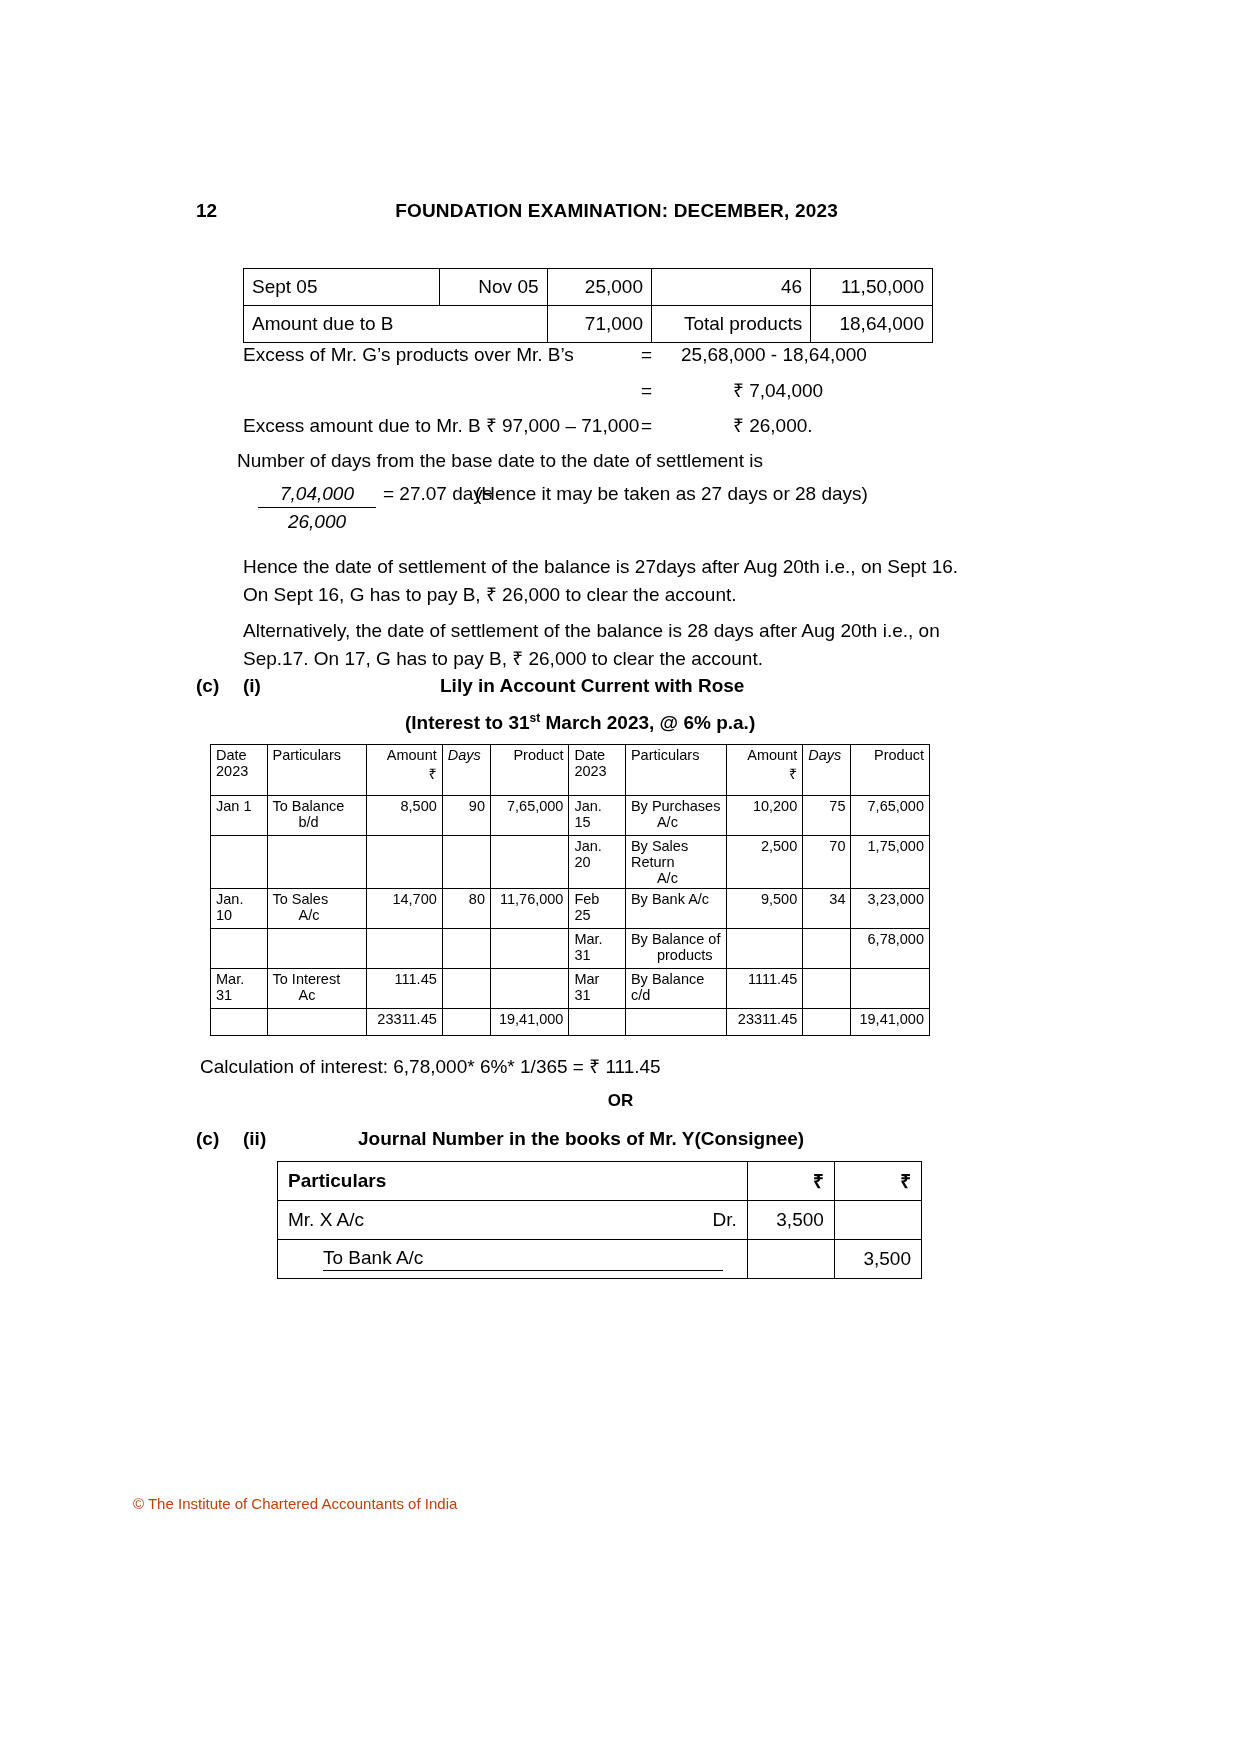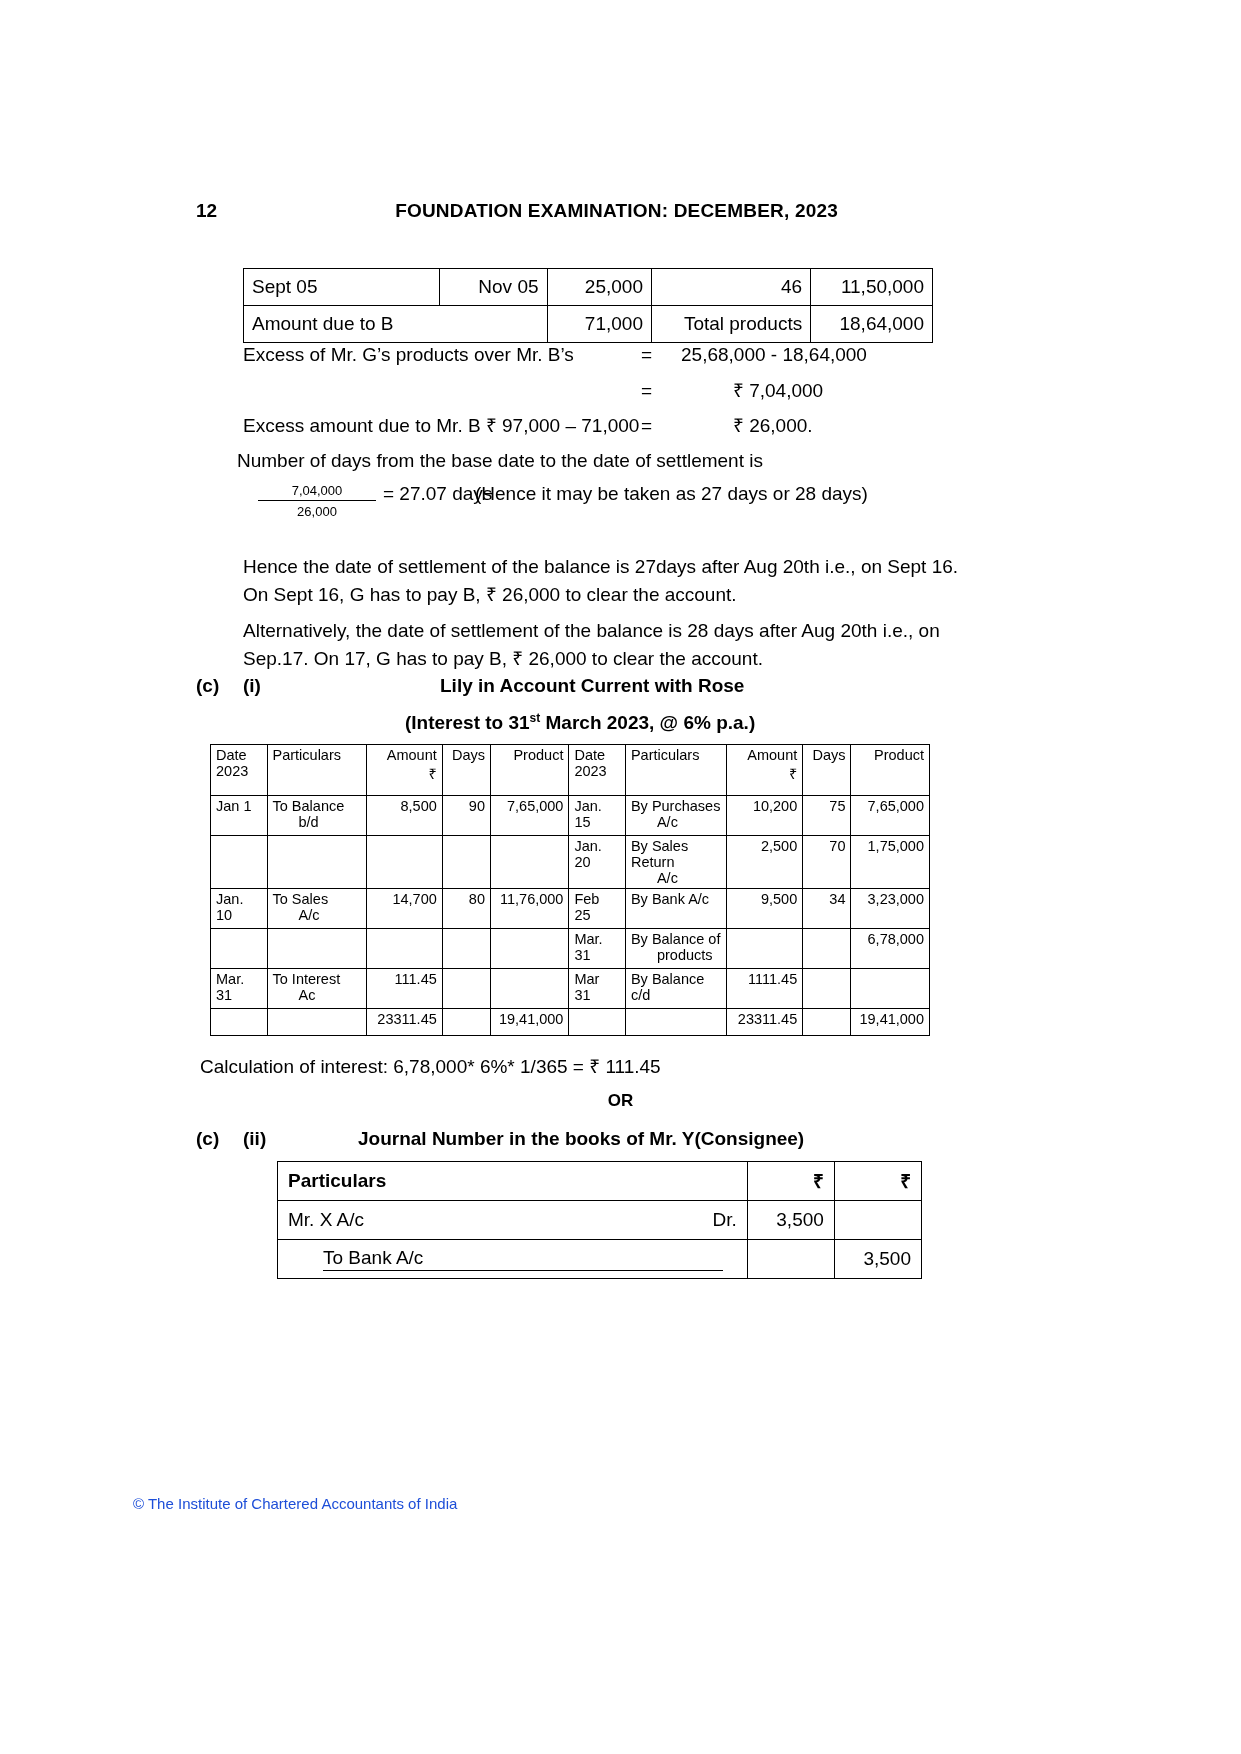--- a/index.html
+++ b/index.html
@@ -80,21 +80,22 @@
   .p-eq3 { left: 641px; top: 412px; }
   .p-val3 { left: 733px; top: 412px; }
   .p-numdays { left: 237px; top: 447px; }
 
   .fraction {
     position: absolute;
     left: 258px;
     top: 483px;
     width: 118px;
     text-align: center;
-    font-size: 13px;
+    font-size: 19px;
+    font-style: italic;
   }
   .fraction .num {
     border-bottom: 1px solid #000;
     padding-bottom: 2px;
     display: block;
   }
   .fraction .den {
     display: block;
     padding-top: 3px;
     text-align: center;
@@ -157,21 +158,21 @@
   }
   .ac-table thead td {
     height: 46px;
     vertical-align: top;
   }
   .c-date { width: 48px; }
   .c-part { width: 92px; }
   .c-amt { width: 66px; text-align: right; }
   .c-days { width: 38px; text-align: right; }
   .c-prod { width: 68px; text-align: right; }
-  .hdr-c { text-align: right; }
+  .hdr-c { text-align: left; font-style: italic; }
   .hdr-l { text-align: left; }
   .hdr-r { text-align: right; }
   .sub2 { display: block; }
   .indent { display: block; padding-left: 26px; }
   .ac-row td { height: 22px; }
   .tall { height: 40px; margin-left: 37px; }
 
   .calc-interest {
     position: absolute;
     left: 200px;
@@ -221,21 +222,21 @@
     width: 400px;
     padding-bottom: 1px;
   }
 
   
   .footer {
     position: absolute;
     left: 133px;
     top: 1495px;
     font-size: 15px;
-    color: #1d4ed8;
+    color: #c2410c;
   }
 </style>
 </head>
 <body>
 
 <div class="page">
 
   <div class="header">
     <span class="page-num">12</span>
     <span class="header-title">FOUNDATION EXAMINATION: DECEMBER, 2023</span>

